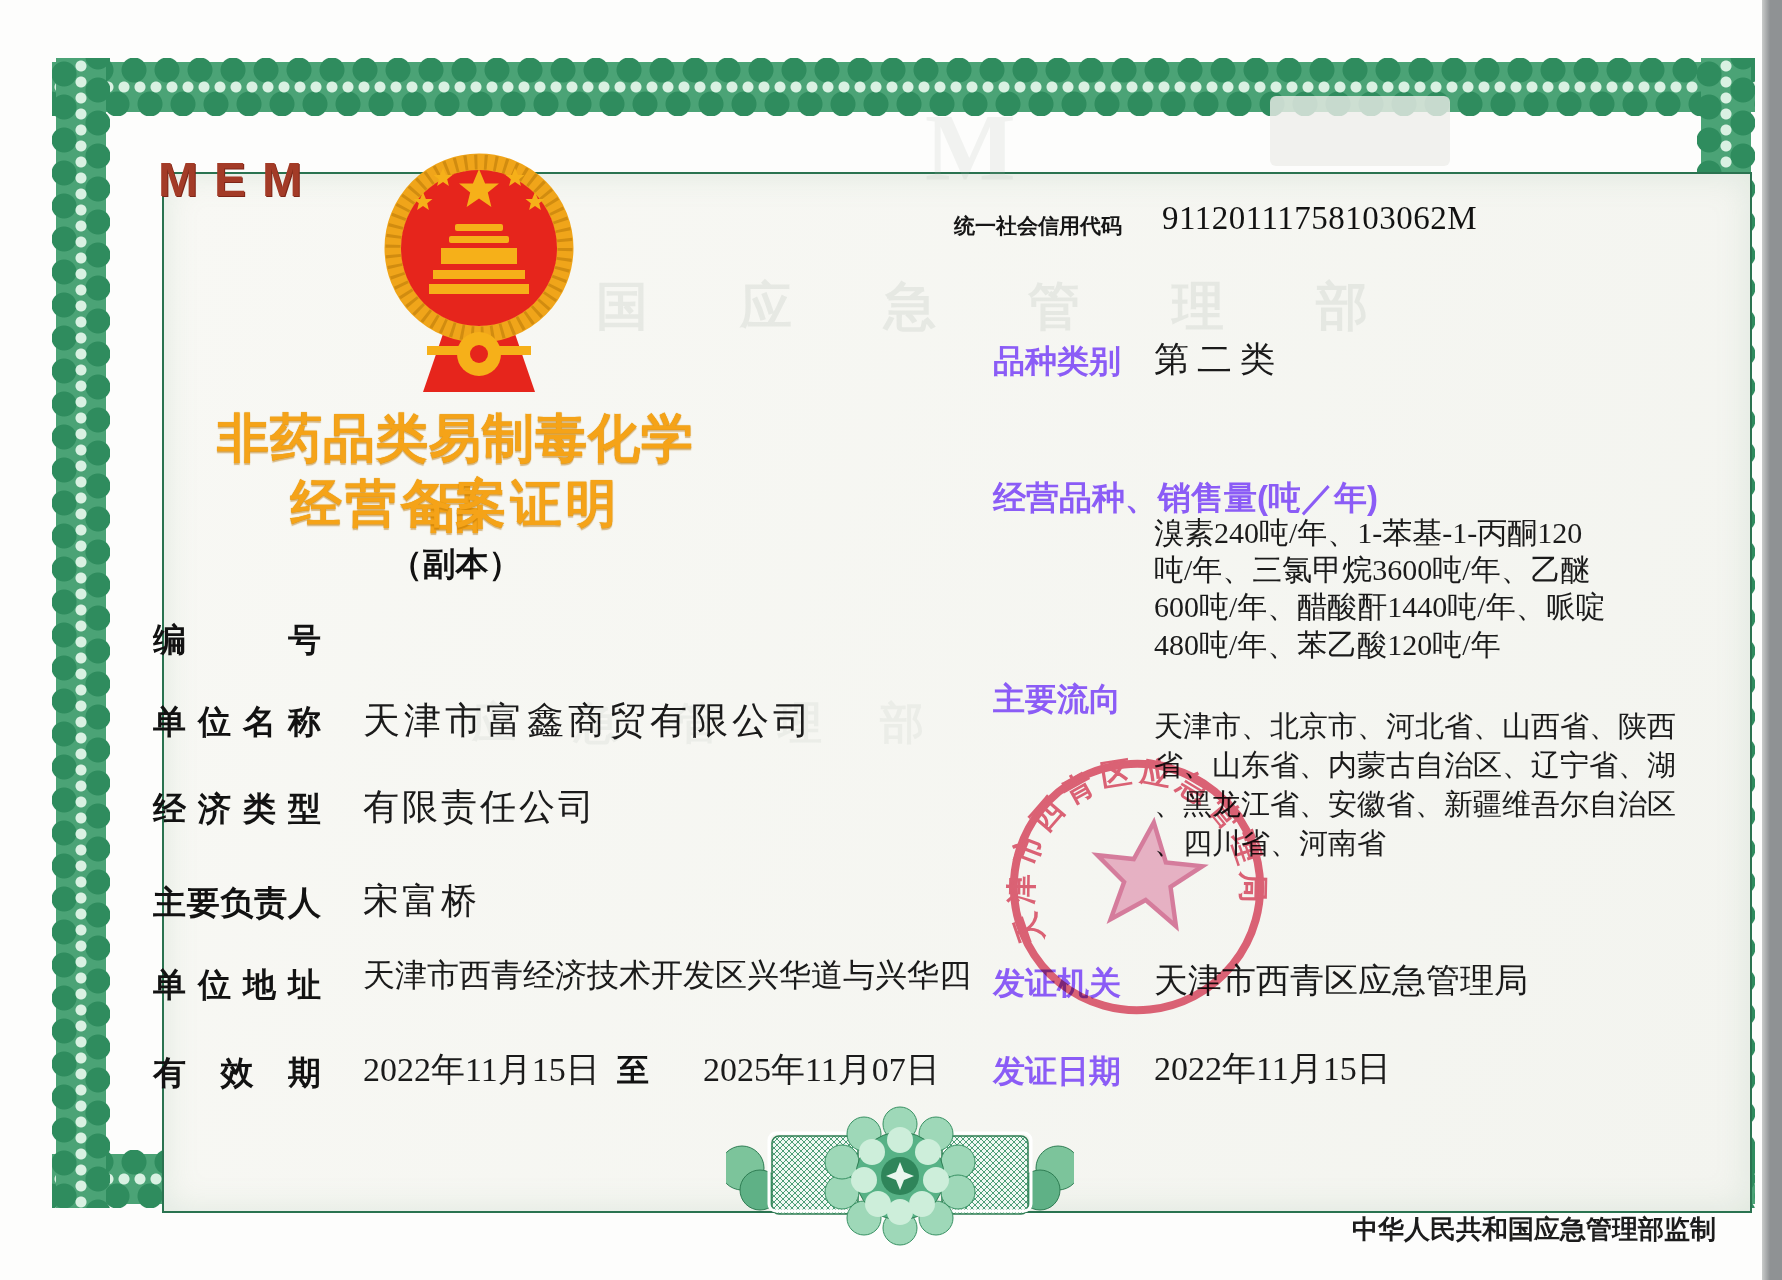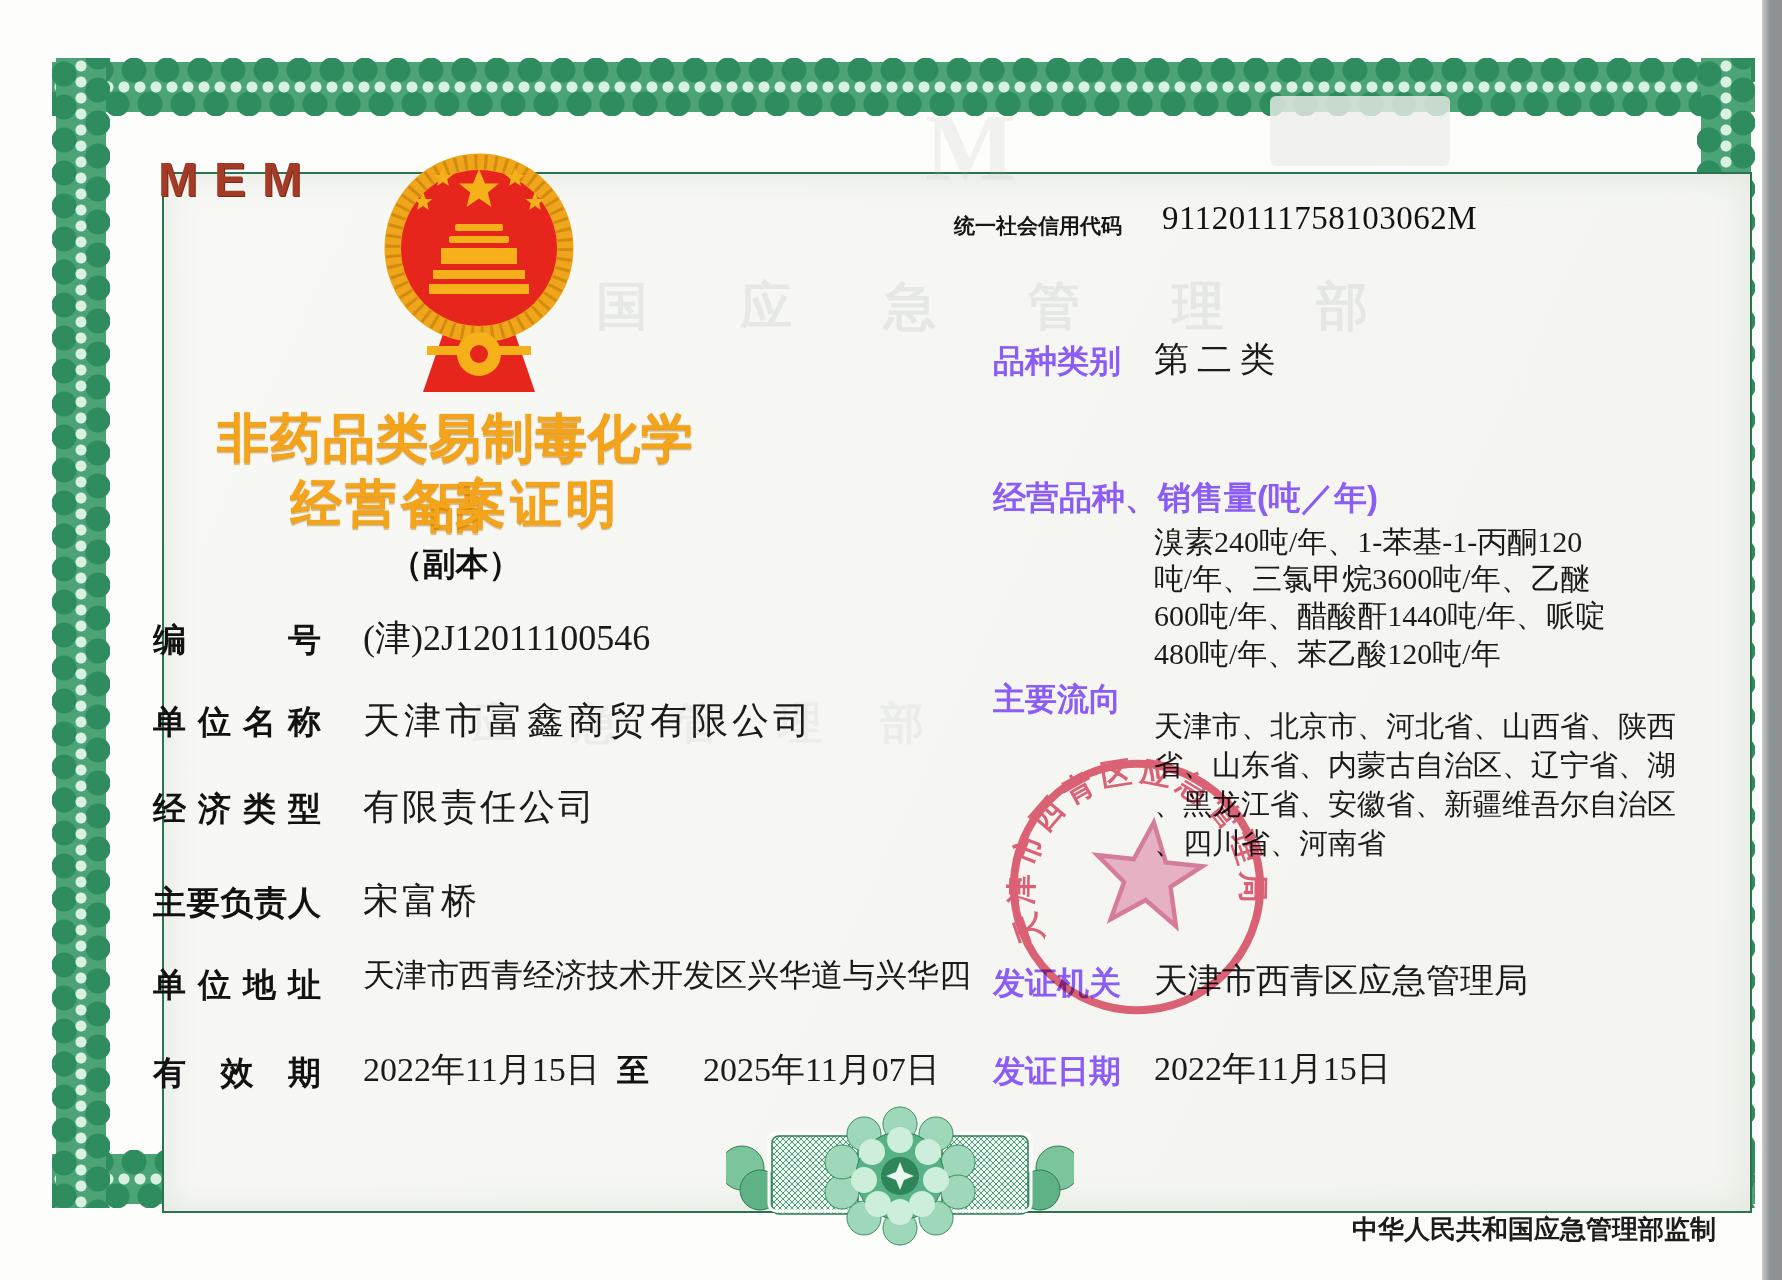--- a/index.html
+++ b/index.html
@@ -109,21 +109,20 @@
   </svg>
 
   <div class="credit">统一社会信用代码</div>
   <div class="credit-val">91120111758103062M</div>
 
   <div class="t1">非药品类易制毒化学品</div>
   <div class="t2">经营备案证明</div>
   <div class="copy">（副本）</div>
 
   <div class="flabel" style="top:618px;">编号</div>
-  <div class="fval" style="top:614px;font-size:36px;">(津)2J12011100546</div>
 
   <div class="flabel" style="top:700px;">单位名称</div>
   <div class="fval" style="top:696px;font-size:37px;letter-spacing:4px;">天津市富鑫商贸有限公司</div>
 
   <div class="flabel" style="top:787px;">经济类型</div>
   <div class="fval" style="top:783px;font-size:36px;letter-spacing:3px;">有限责任公司</div>
 
   <div class="flabel" style="top:881px;">主要负责人</div>
   <div class="fval" style="top:877px;font-size:36px;letter-spacing:3px;">宋富桥</div>
 
@@ -135,21 +134,21 @@
   <div class="flabel" style="top:1051px;">有效期</div>
   <div class="fval" style="top:1047px;font-size:34px;">2022年11月15日</div>
   <div style="position:absolute;left:617px;top:1049px;font-size:32px;font-weight:700;color:#121212;">至</div>
   <div class="fval" style="left:703px;top:1047px;font-size:34px;">2025年11月07日</div>
 
   <div class="rlabel" style="top:340px;">品种类别</div>
   <div class="rval" style="top:336px;font-size:35px;letter-spacing:8px;">第二类</div>
 
   <div class="rlabel" style="top:476px;font-size:33px;">经营品种、销售量(吨／年)</div>
   <div class="rval lines" style="top:518px;font-size:30px;">
-    <div style="margin-bottom:7px;margin-top:9px;">溴素240吨/年、1-苯基-1-丙酮120</div>
+    <div style="margin-bottom:7px;">溴素240吨/年、1-苯基-1-丙酮120</div>
     <div style="margin-bottom:7px;">吨/年、三氯甲烷3600吨/年、乙醚</div>
     <div style="margin-bottom:8px;">600吨/年、醋酸酐1440吨/年、哌啶</div>
     <div>480吨/年、苯乙酸120吨/年</div>
   </div>
 
   <div class="rlabel" style="top:678px;">主要流向</div>
   <div class="rval lines" style="top:712px;font-size:29px;">
     <div style="margin-bottom:10px;">天津市、北京市、河北省、山西省、陕西</div>
     <div style="margin-bottom:10px;">省、山东省、内蒙古自治区、辽宁省、湖</div>
     <div style="margin-bottom:10px;">、黑龙江省、安徽省、新疆维吾尔自治区</div>

